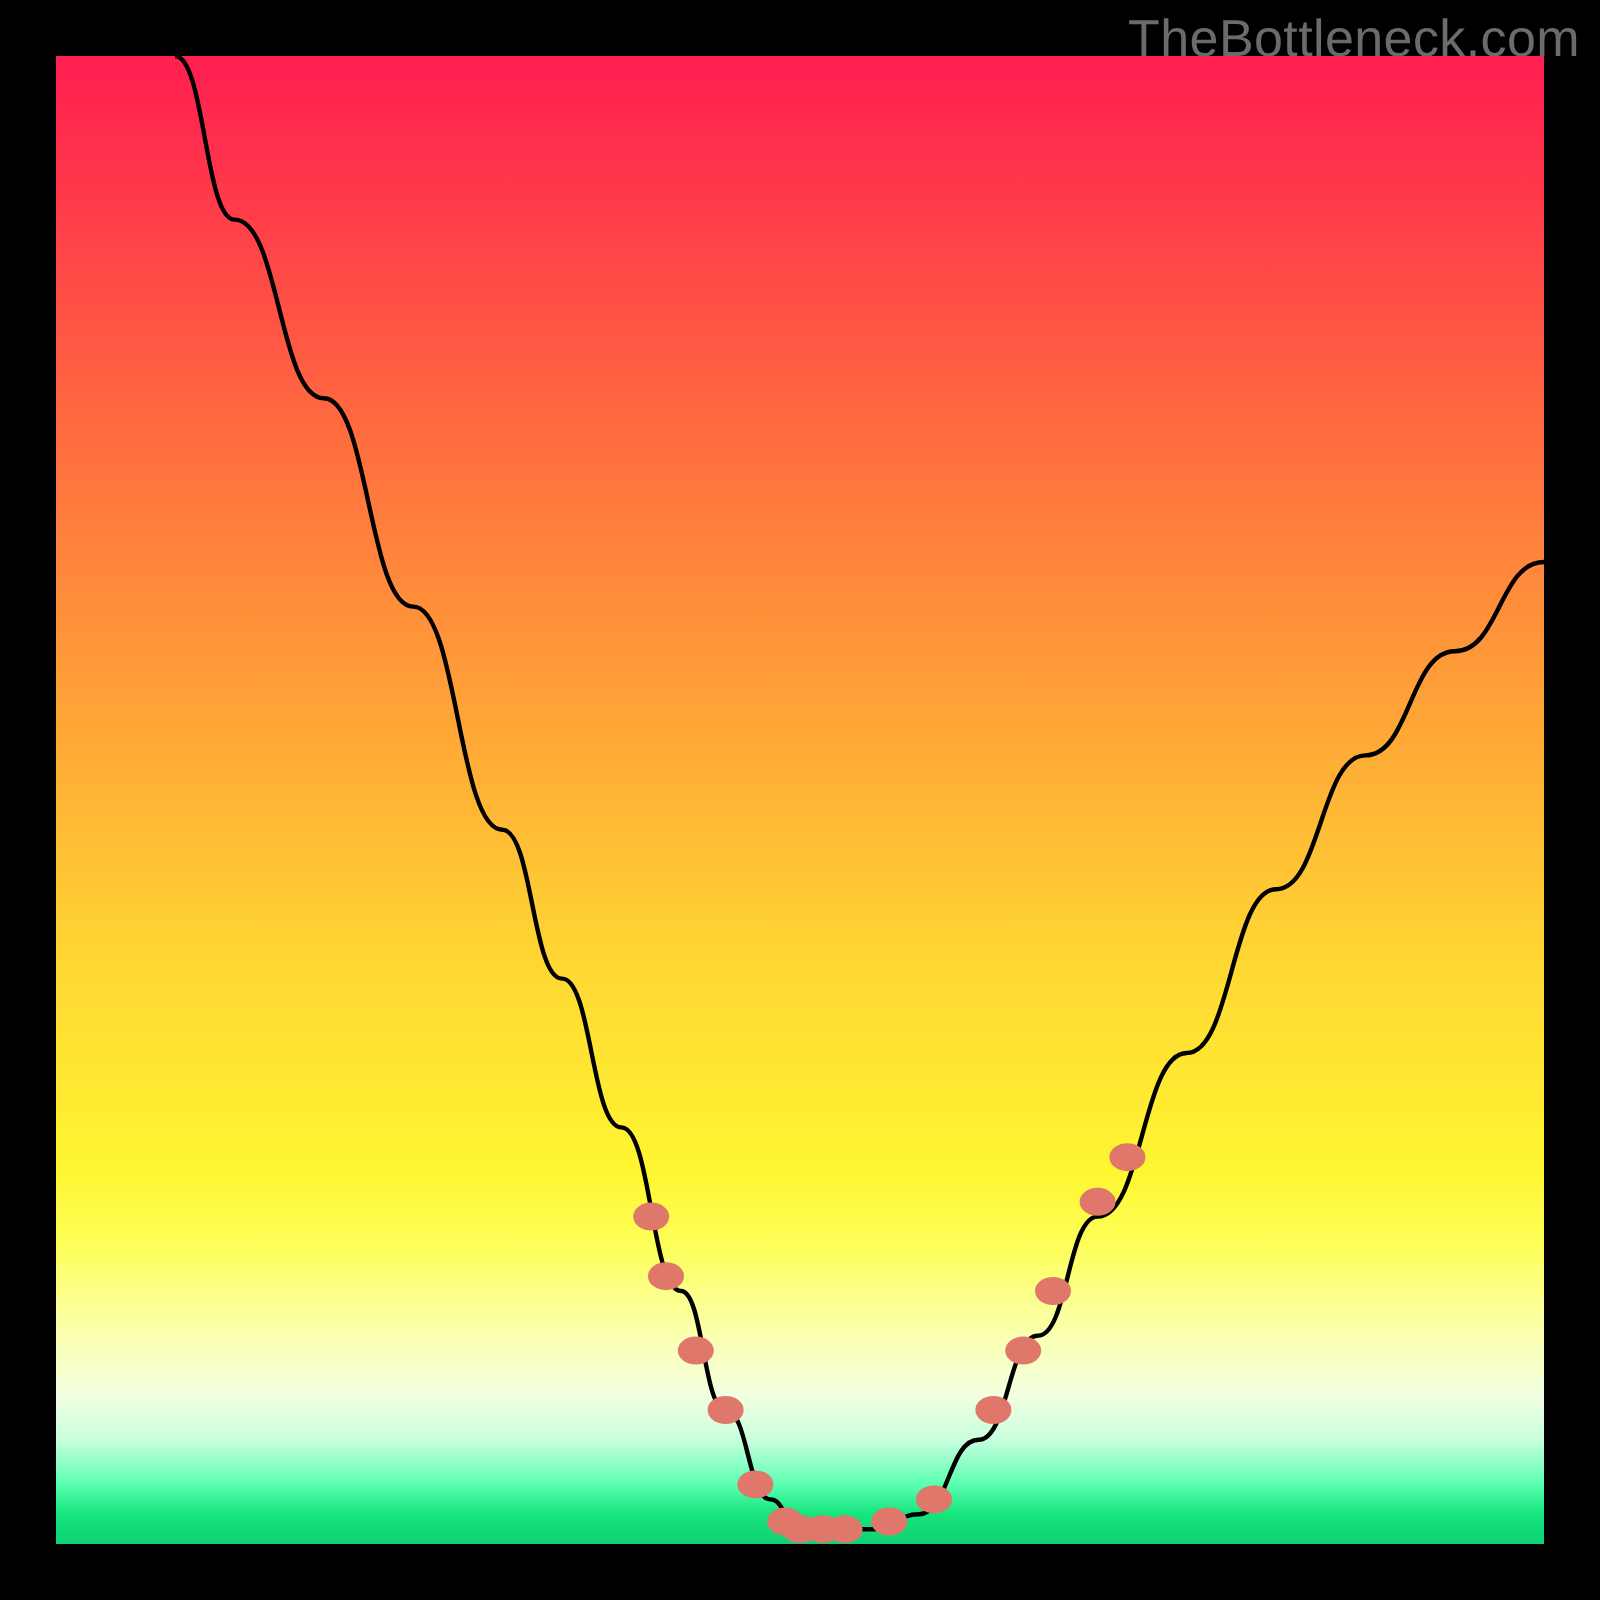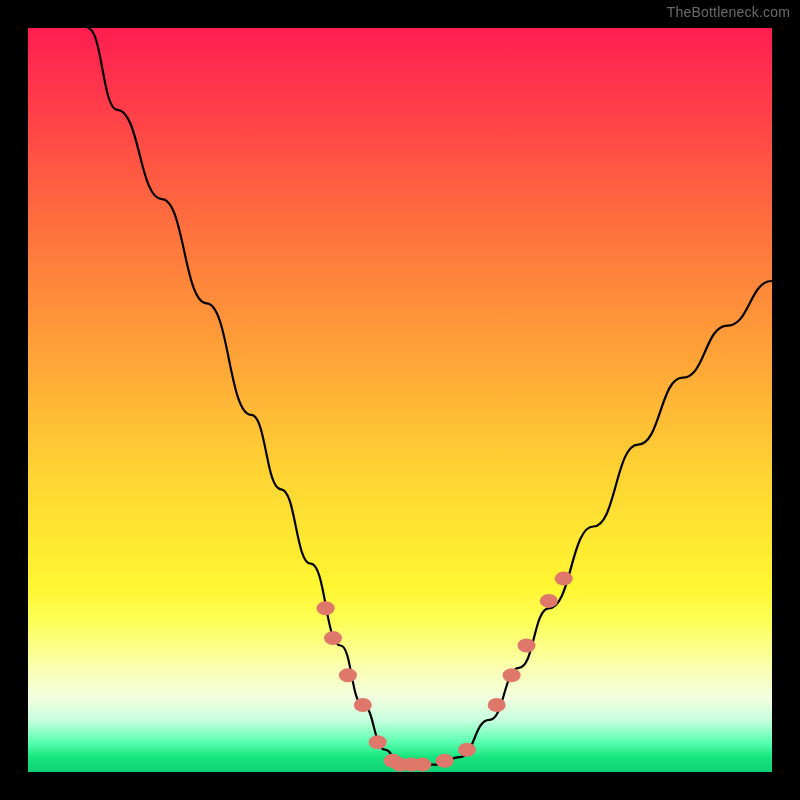--- a/index.html
+++ b/index.html
@@ -31,21 +31,21 @@
       #5affb0 96%,
       #16e57e 98%,
       #0fd073 100%
     );
   }
   .watermark {
     position: absolute;
     top: 4px;
     right: 10px;
     color: #6b6b6b;
-    font-size: 14px;
+    font-size: 26px;
     letter-spacing: 0.2px;
     font-weight: 400;
     user-select: none;
   }
   svg.curve {
     position: absolute;
     left: 0;
     top: 0;
     width: 744px;
     height: 744px;

